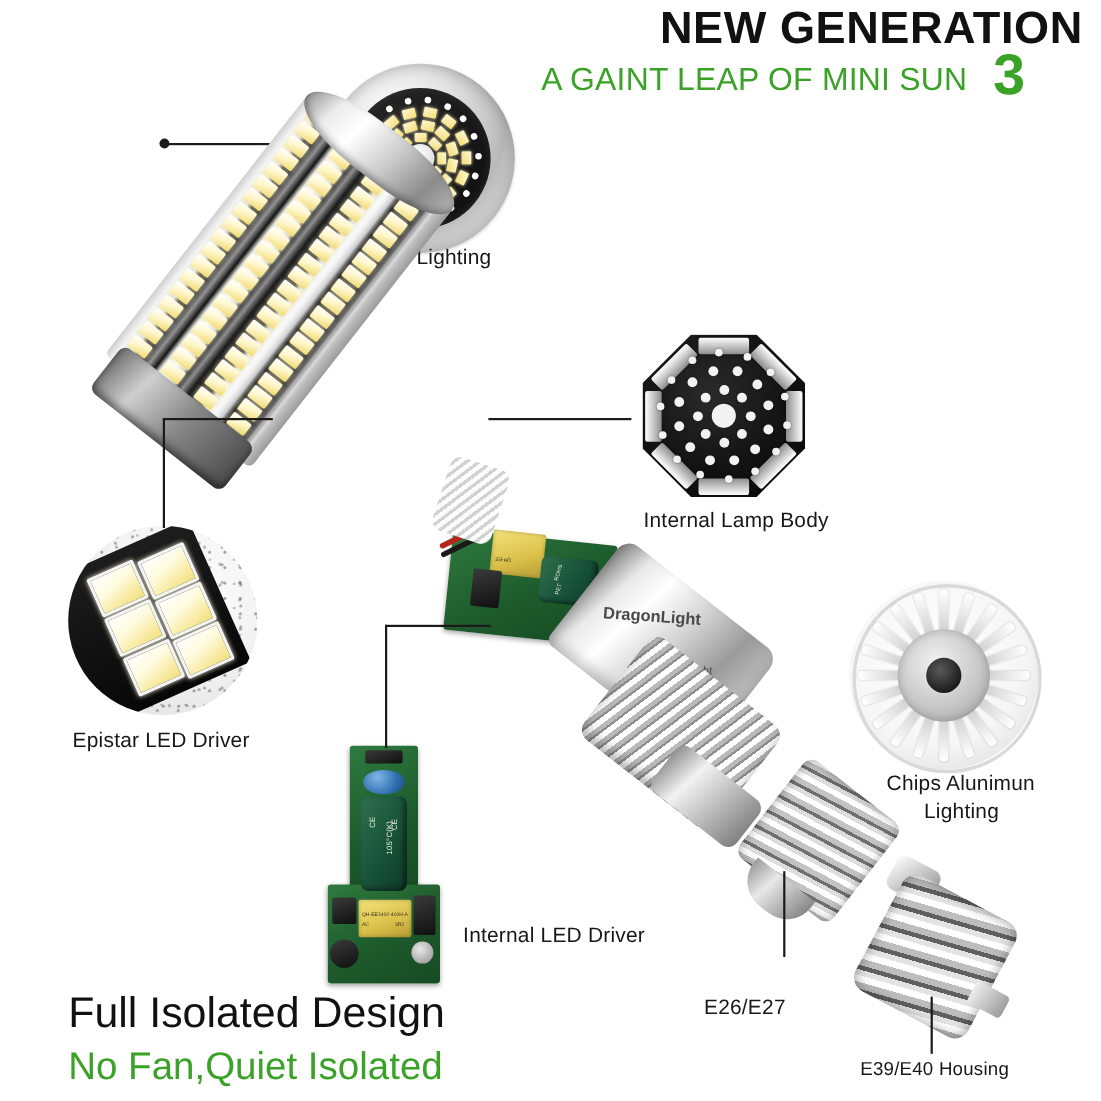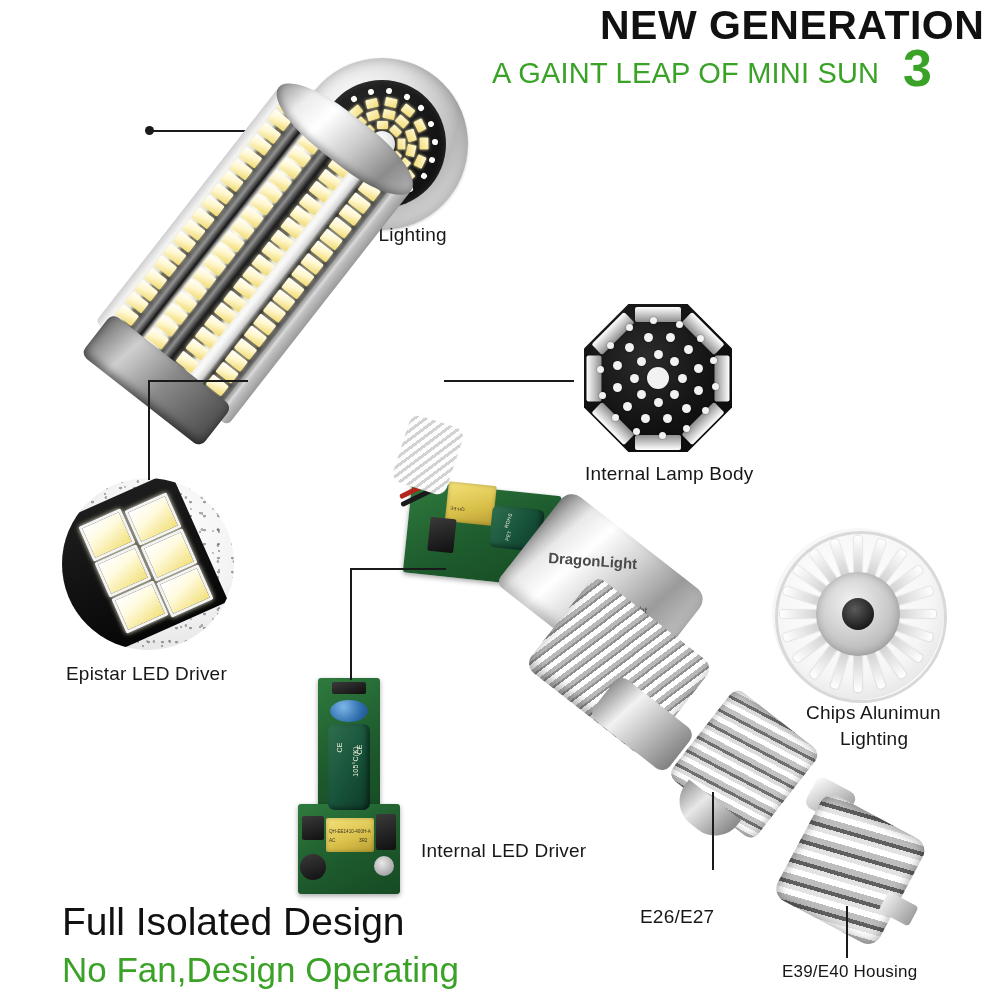--- a/index.html
+++ b/index.html
@@ -133,21 +133,21 @@
 </head>
 <body>
 
 <div id="stage">
 
   <div class="abs" id="hdr-main">NEW GENERATION</div>
   <div class="abs" id="hdr-sub">A GAINT LEAP OF MINI SUN</div>
   <div class="abs" id="hdr-num">3</div>
 
   <div class="abs" id="foot-main">Full Isolated Design</div>
-  <div class="abs" id="foot-sub">No Fan,Design Operating</div>
+  <div class="abs" id="foot-sub">No Fan,Quiet Isolated</div>
 
   <div class="abs" id="circle360">
     <div class="pcb" id="pcb360">
         <div class="led ledY" style="width: 11px; height: 8px; left: 77.5px; top: 60px; transform: rotate(90deg);"></div>
         <div class="led ledY" style="width: 11px; height: 8px; left: 71.935px; top: 73.435px; transform: rotate(135deg);"></div>
         <div class="led ledY" style="width: 11px; height: 8px; left: 58.5px; top: 79px; transform: rotate(180deg);"></div>
         <div class="led ledY" style="width: 11px; height: 8px; left: 45.065px; top: 73.435px; transform: rotate(225deg);"></div>
         <div class="led ledY" style="width: 11px; height: 8px; left: 39.5px; top: 60px; transform: rotate(270deg);"></div>
         <div class="led ledY" style="width: 11px; height: 8px; left: 45.065px; top: 46.565px; transform: rotate(315deg);"></div>
         <div class="led ledY" style="width: 11px; height: 8px; left: 58.5px; top: 41px; transform: rotate(360deg);"></div>

